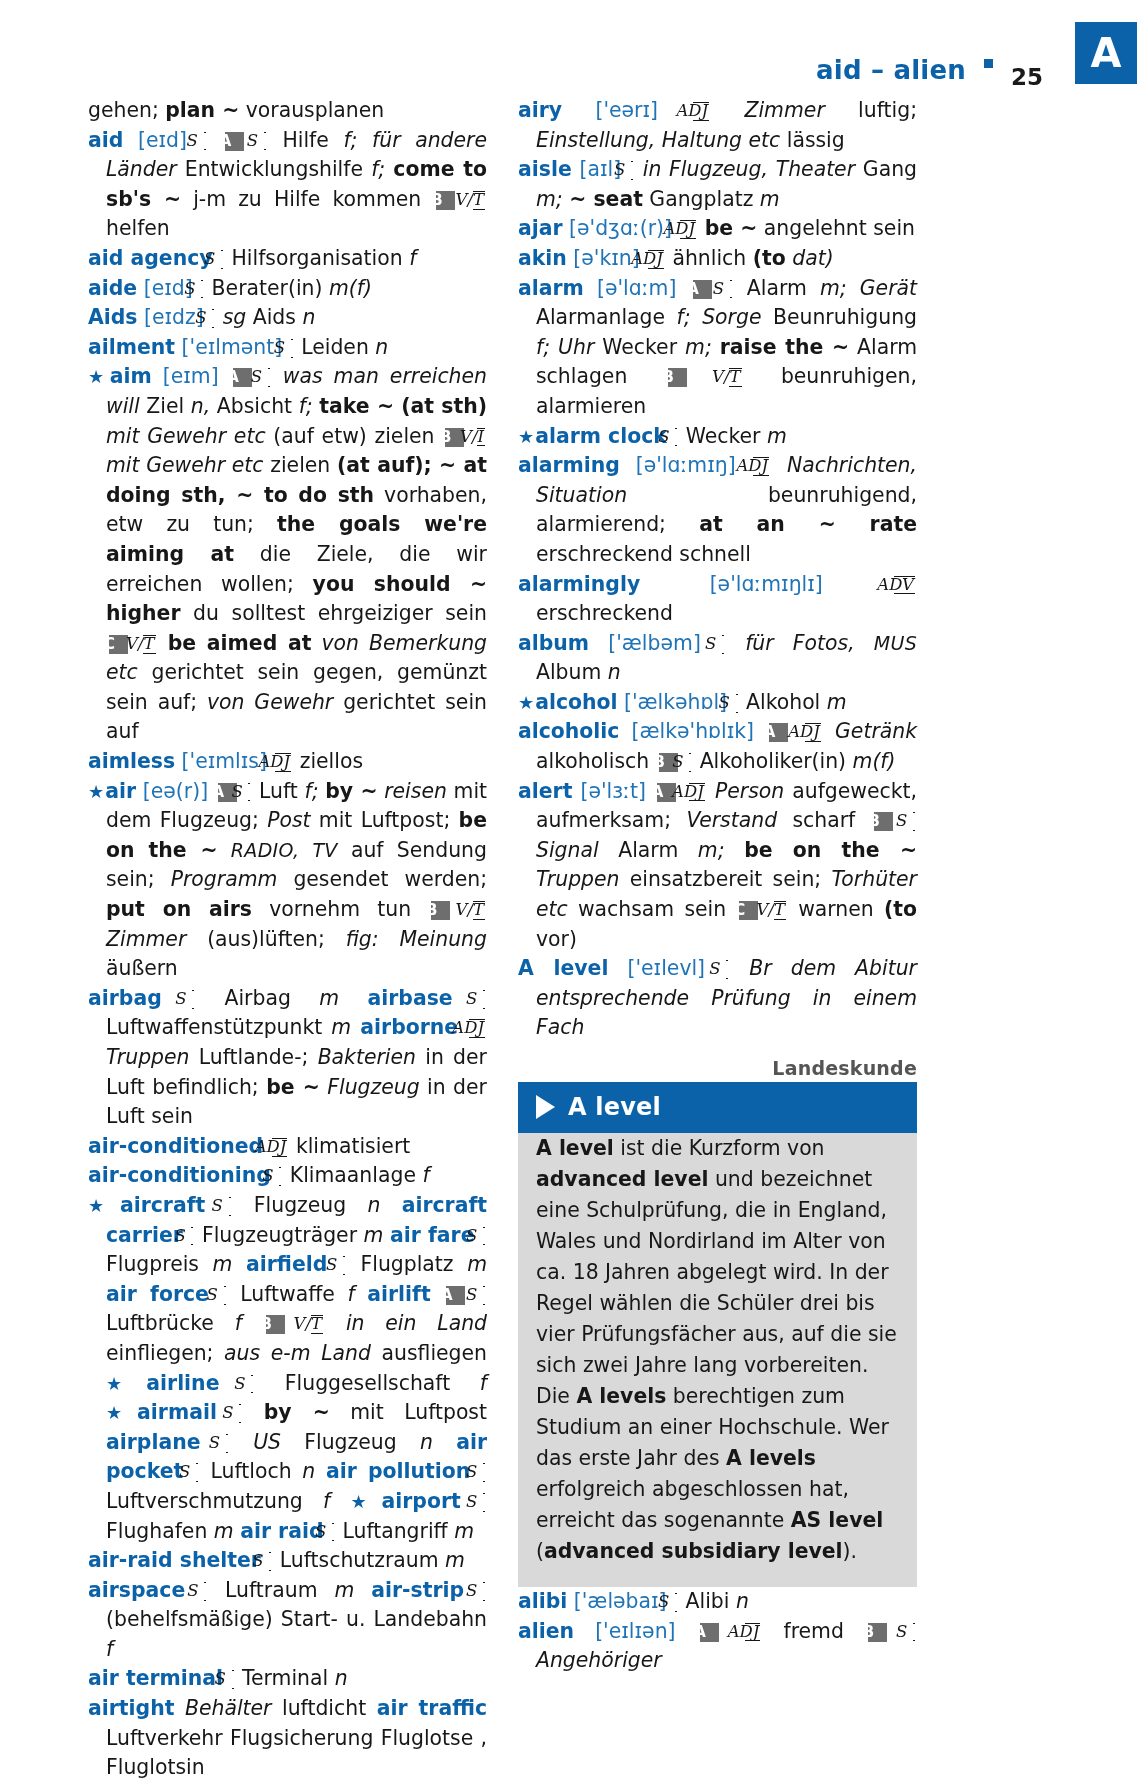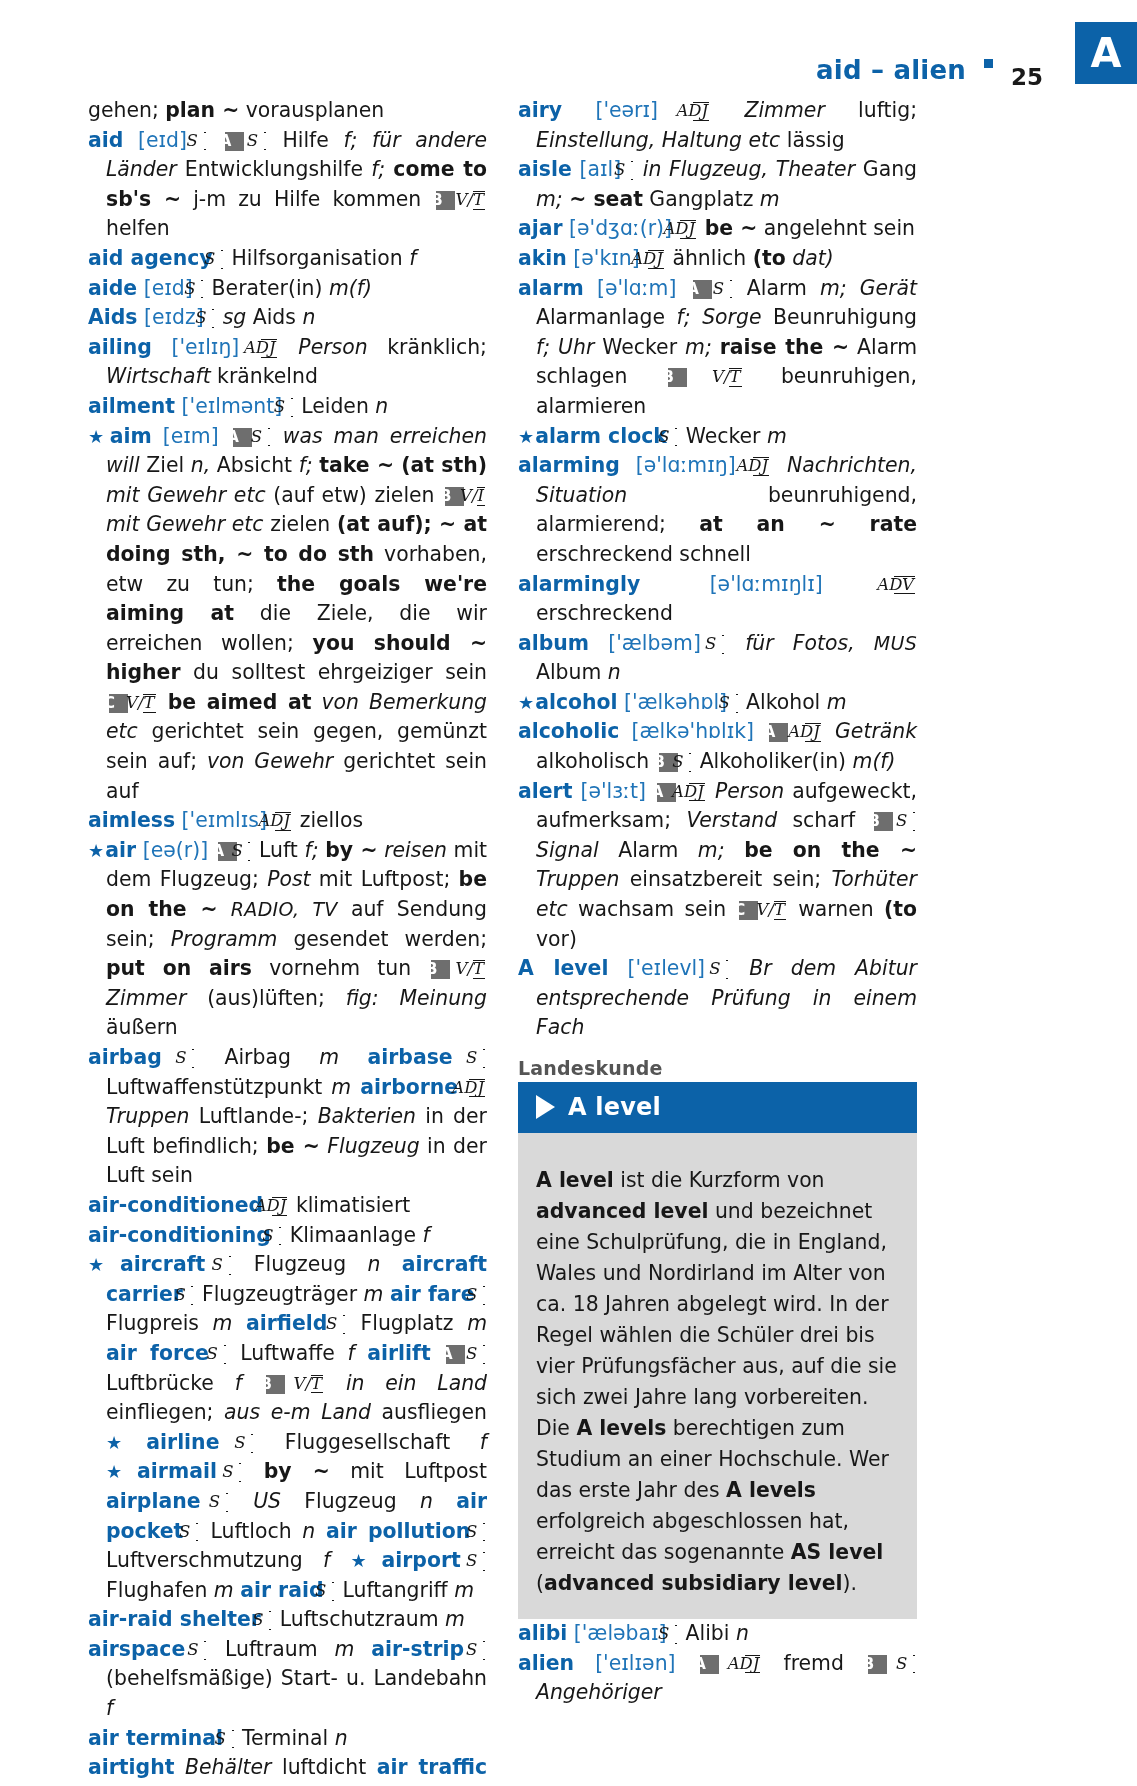--- a/index.html
+++ b/index.html
@@ -149,21 +149,21 @@
     color: #0c62a8;
     font-size: 18px;
     margin-right: 1px;
     letter-spacing: 0;
   }
   .tilde { font-weight: bold; }
 
   
   .box-wrap { margin-top: 14px; }
   .box-kicker {
-    text-align: left;
+    text-align: right;
     color: #555555;
     font-size: 19px;
     font-weight: bold;
     letter-spacing: .2px;
     margin-bottom: 3px;
   }
   .box-head {
     background: #0c62a8;
     color: #ffffff;
     display: flex;
@@ -177,21 +177,21 @@
     border-top: 12px solid transparent;
     border-bottom: 12px solid transparent;
   }
   .box-title {
     font-size: 24px;
     font-weight: bold;
     letter-spacing: .2px;
   }
   .box-body {
     background: #d9d9d9;
-    padding: 32px 18px 20px 18px;
+    padding: 0 18px 20px 18px;
     font-size: 20.4px;
     line-height: 31px;
     color: #171717;
     text-align: left;
   }
   .box-body b { font-weight: bold; }
 
   .tail { }
 </style>
 </head>
@@ -208,21 +208,20 @@
 
 <div id="columns">
 
   <div class="col">
     <div class="dict" id="left-entries">
         <p>gehen; <span class="bd">plan <span class="tilde">~</span></span> vorausplanen</p>
         <p><span class="hw">aid</span> <span class="ph">[eɪd]</span> <span class="gt">S</span> <span class="sl">A</span> <span class="gt">S</span> Hilfe <span class="it">f; für andere Länder</span> Entwicklungshilfe <span class="it">f;</span> <span class="bd">come to sb's <span class="tilde">~</span></span> j-m zu Hilfe kommen <span class="sl">B</span> <span class="gt">V/T</span> helfen</p>
         <p><span class="hw">aid agency</span> <span class="gt">S</span> Hilfsorganisation <span class="it">f</span></p>
         <p><span class="hw">aide</span> <span class="ph">[eɪd]</span> <span class="gt">S</span> Berater(in) <span class="it">m(f)</span></p>
         <p><span class="hw">Aids</span> <span class="ph">[eɪdz]</span> <span class="gt">S</span> <span class="it">sg</span> Aids <span class="it">n</span></p>
-        <p><span class="hw">ailing</span> <span class="ph">['eɪlɪŋ]</span> <span class="gt">ADJ</span> <span class="it">Person</span> kränklich; <span class="it">Wirtschaft</span> kränkelnd</p>
         <p><span class="hw">ailment</span> <span class="ph">['eɪlmənt]</span> <span class="gt">S</span> Leiden <span class="it">n</span></p>
         <p><span class="star">★</span><span class="hw">aim</span> <span class="ph">[eɪm]</span> <span class="sl">A</span> <span class="gt">S</span> <span class="it">was man erreichen will</span> Ziel <span class="it">n,</span> Absicht <span class="it">f;</span> <span class="bd">take <span class="tilde">~</span> (at sth)</span> <span class="it">mit Gewehr etc</span> (auf etw) zielen <span class="sl">B</span> <span class="gt">V/I</span> <span class="it">mit Gewehr etc</span> zielen <span class="bd">(at auf); <span class="tilde">~</span> at doing sth, <span class="tilde">~</span> to do sth</span> vorhaben, etw zu tun; <span class="bd">the goals we're aiming at</span> die Ziele, die wir erreichen wollen; <span class="bd">you should <span class="tilde">~</span> higher</span> du solltest ehrgeiziger sein <span class="sl">C</span> <span class="gt">V/T</span> <span class="bd">be aimed at</span> <span class="it">von Bemerkung etc</span> gerichtet sein gegen, gemünzt sein auf; <span class="it">von Gewehr</span> gerichtet sein auf</p>
         <p><span class="hw">aimless</span> <span class="ph">['eɪmlɪs]</span> <span class="gt">ADJ</span> ziellos</p>
         <p><span class="star">★</span><span class="hw">air</span> <span class="ph">[eə(r)]</span> <span class="sl">A</span> <span class="gt">S</span> Luft <span class="it">f;</span> <span class="bd">by <span class="tilde">~</span></span> <span class="it">reisen</span> mit dem Flugzeug; <span class="it">Post</span> mit Luftpost; <span class="bd">be on the <span class="tilde">~</span></span> <span class="sc">RADIO, TV</span> auf Sendung sein; <span class="it">Programm</span> gesendet werden; <span class="bd">put on airs</span> vornehm tun <span class="sl">B</span> <span class="gt">V/T</span> <span class="it">Zimmer</span> (aus)lüften; <span class="it">fig: Meinung</span> äußern</p>
         <p><span class="hw">airbag</span> <span class="gt">S</span> Airbag <span class="it">m</span> <span class="hw">airbase</span> <span class="gt">S</span> Luftwaffenstützpunkt <span class="it">m</span> <span class="hw">airborne</span> <span class="gt">ADJ</span> <span class="it">Truppen</span> Luftlande-; <span class="it">Bakterien</span> in der Luft befindlich; <span class="bd">be <span class="tilde">~</span></span> <span class="it">Flugzeug</span> in der Luft sein</p>
         <p><span class="hw">air-conditioned</span> <span class="gt">ADJ</span> klimatisiert</p>
         <p><span class="hw">air-conditioning</span> <span class="gt">S</span> Klimaanlage <span class="it">f</span></p>
         <p><span class="star">★</span><span class="hw">aircraft</span> <span class="gt">S</span> Flugzeug <span class="it">n</span> <span class="hw">aircraft carrier</span> <span class="gt">S</span> Flugzeugträger <span class="it">m</span> <span class="hw">air fare</span> <span class="gt">S</span> Flugpreis <span class="it">m</span> <span class="hw">airfield</span> <span class="gt">S</span> Flugplatz <span class="it">m</span> <span class="hw">air force</span> <span class="gt">S</span> Luftwaffe <span class="it">f</span> <span class="hw">airlift</span> <span class="sl">A</span> <span class="gt">S</span> Luftbrücke <span class="it">f</span> <span class="sl">B</span> <span class="gt">V/T</span> <span class="it">in ein Land</span> einfliegen; <span class="it">aus e-m Land</span> ausfliegen <span class="star">★</span><span class="hw">airline</span> <span class="gt">S</span> Fluggesellschaft <span class="it">f</span> <span class="star">★</span><span class="hw">airmail</span> <span class="gt">S</span> <span class="bd">by <span class="tilde">~</span></span> mit Luftpost <span class="hw">airplane</span> <span class="gt">S</span> <span class="it">US</span> Flugzeug <span class="it">n</span> <span class="hw">air pocket</span> <span class="gt">S</span> Luftloch <span class="it">n</span> <span class="hw">air pollution</span> <span class="gt">S</span> Luftverschmutzung <span class="it">f</span> <span class="star">★</span><span class="hw">airport</span> <span class="gt">S</span> Flughafen <span class="it">m</span> <span class="hw">air raid</span> <span class="gt">S</span> Luftangriff <span class="it">m</span></p>
         <p><span class="hw">air-raid shelter</span> <span class="gt">S</span> Luftschutzraum <span class="it">m</span></p>
         <p><span class="hw">airspace</span> <span class="gt">S</span> Luftraum <span class="it">m</span> <span class="hw">air-strip</span> <span class="gt">S</span> (behelfsmäßige) Start- u. Landebahn <span class="it">f</span></p>

